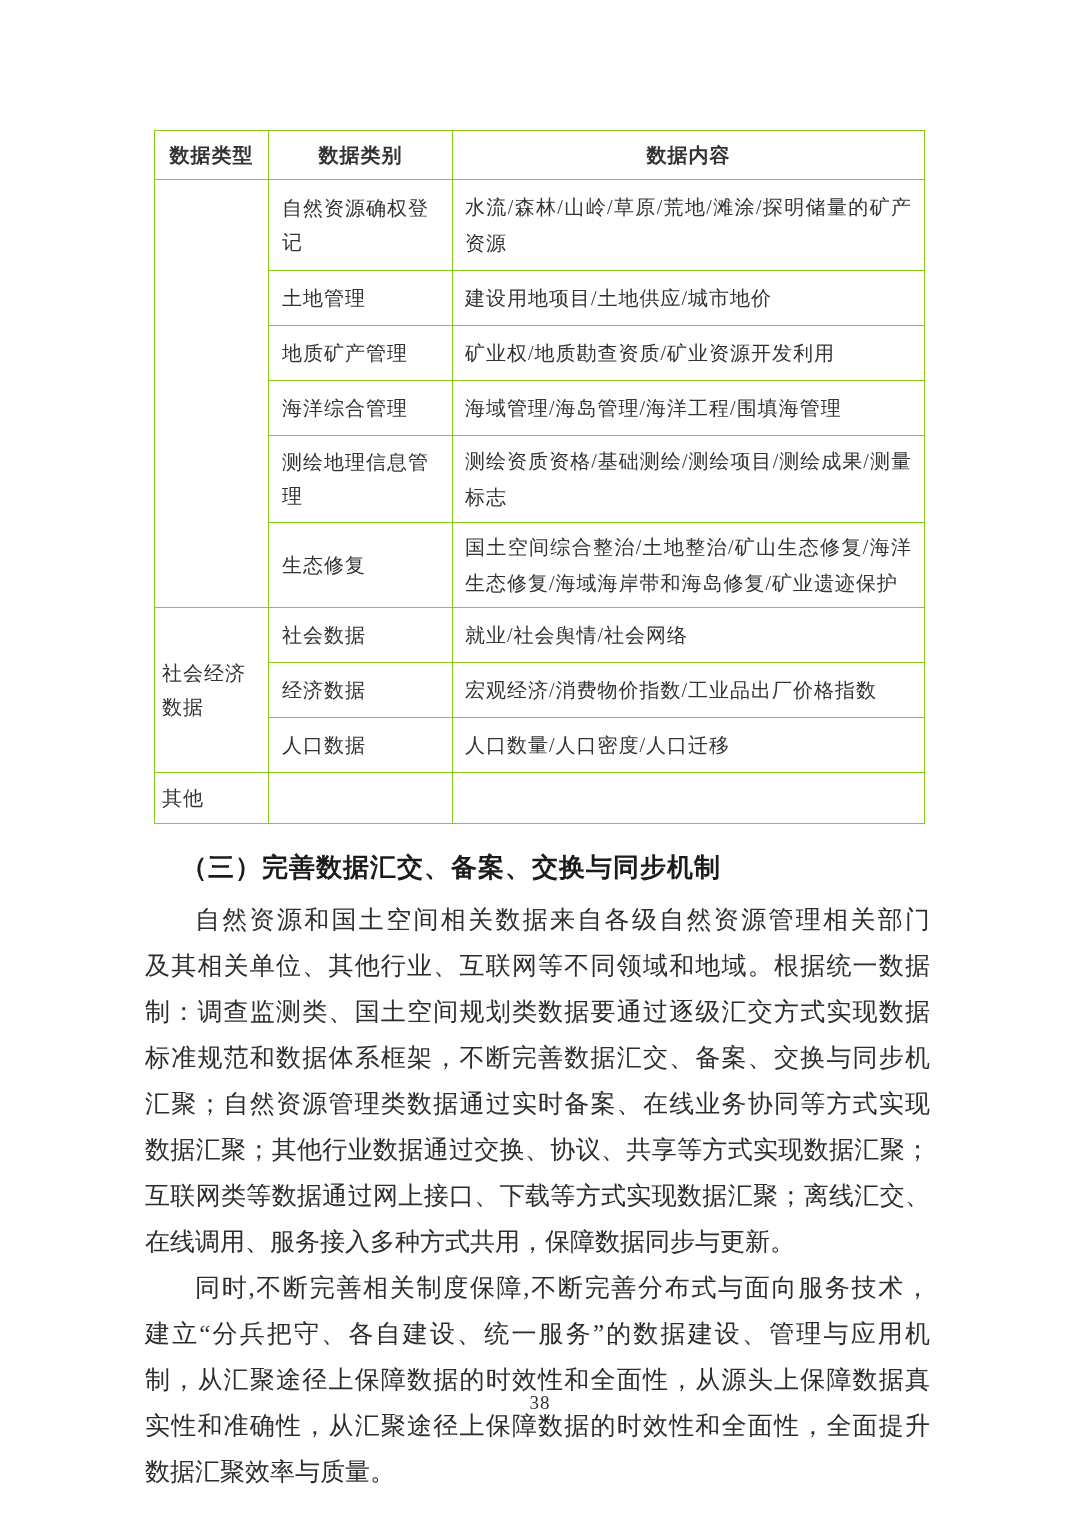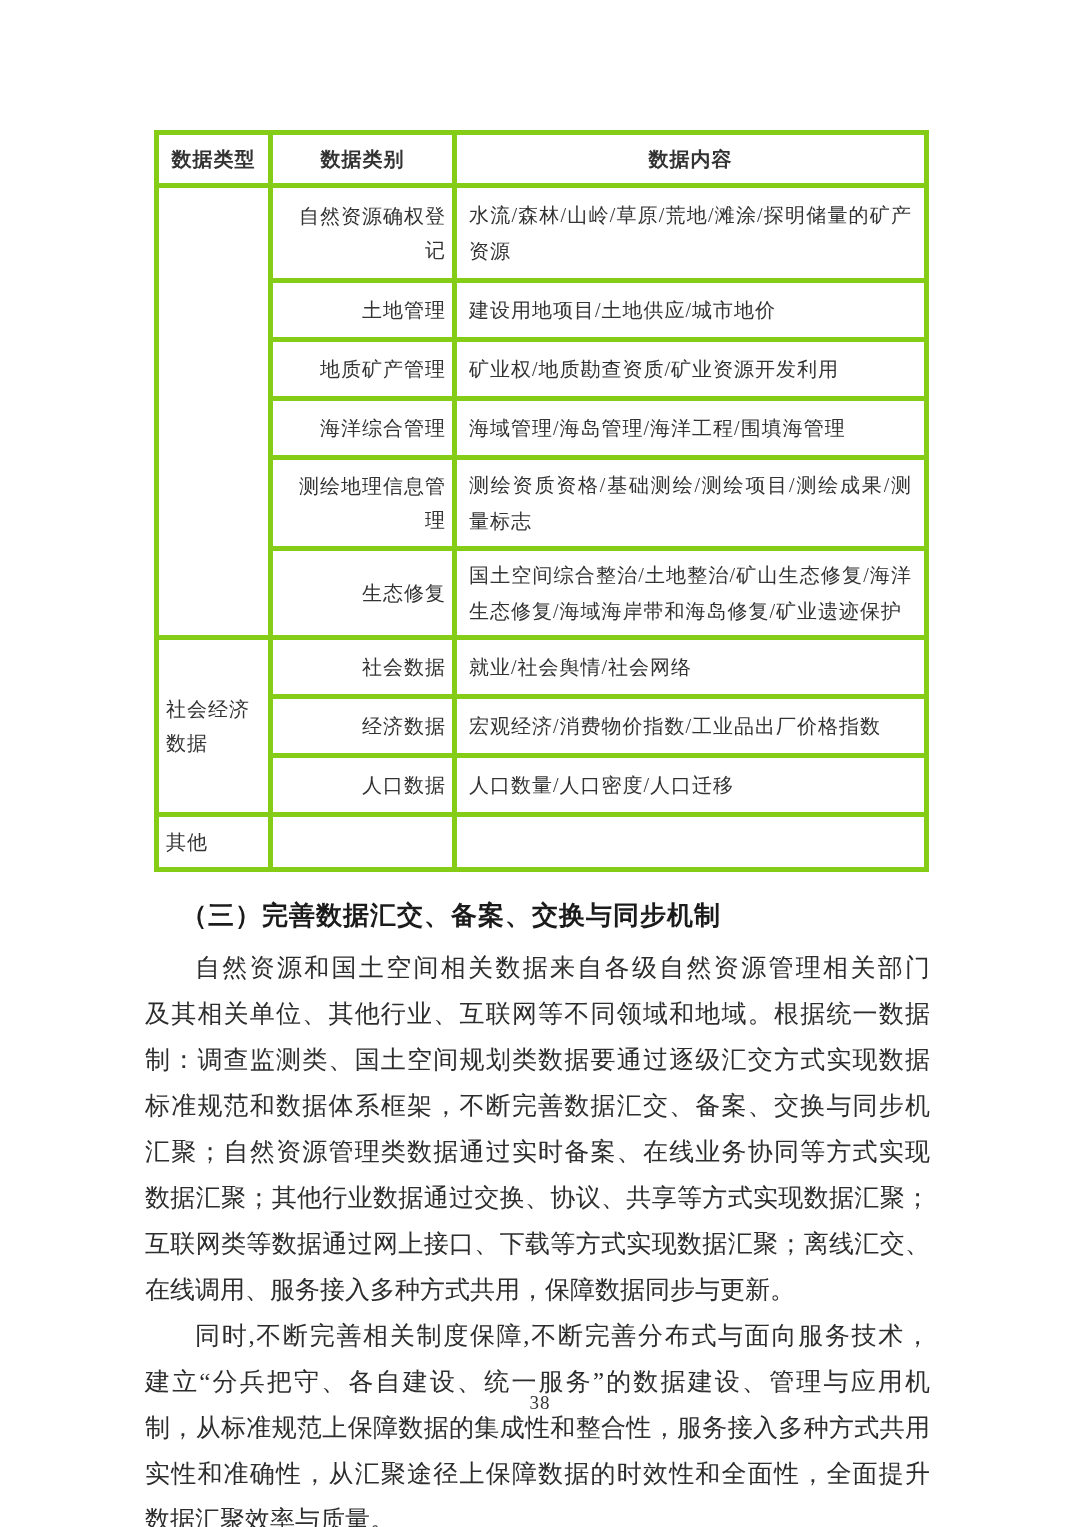--- a/index.html
+++ b/index.html
@@ -23,39 +23,39 @@
   
   table.datatable {
     border-collapse: collapse;
     table-layout: fixed;
     width: 770px;
     margin-left: 9px;
     color: #333333;
   }
   table.datatable th,
   table.datatable td {
-    border: 5px solid #84cc16;
+    border: 1px solid #84cc16;
     font-size: 20px;
     letter-spacing: 1px;
     vertical-align: middle;
     overflow: hidden;
   }
   table.datatable th {
     height: 46px;
     text-align: center;
     font-weight: bold;
     font-size: 20px;
   }
   td.cell-type {
     text-align: left;
     padding: 4px 6px 4px 7px;
     line-height: 34px;
   }
   td.cell-cat {
-    text-align: right;
+    text-align: left;
     padding: 4px 6px 4px 13px;
     line-height: 34px;
   }
   td.cell-content {
     text-align: justify;
     padding: 6px 12px 6px 12px;
     line-height: 36px;
   }
   tr.r-tall-1   td.cell-cat, tr.r-tall-1   td.cell-content { height: 78px; }
   tr.r-single   td.cell-cat, tr.r-single   td.cell-content { height: 42px; }
@@ -170,21 +170,21 @@
         <div class="pline">制：调查监测类、国土空间规划类数据要通过逐级汇交方式实现数据</div>
         <div class="pline">标准规范和数据体系框架，不断完善数据汇交、备案、交换与同步机</div>
         <div class="pline">汇聚；自然资源管理类数据通过实时备案、在线业务协同等方式实现</div>
         <div class="pline">数据汇聚；其他行业数据通过交换、协议、共享等方式实现数据汇聚；</div>
         <div class="pline">互联网类等数据通过网上接口、下载等方式实现数据汇聚；离线汇交、</div>
         <div class="pline plain">在线调用、服务接入多种方式共用，保障数据同步与更新。</div>
       </div>
       <div>
         <div class="pline first">同时,不断完善相关制度保障,不断完善分布式与面向服务技术，</div>
         <div class="pline">建立“分兵把守、各自建设、统一服务”的数据建设、管理与应用机</div>
-        <div class="pline">制，从标准规范上保障数据的集成性和整合性，服务接入多种方式共用</div>
+        <div class="pline">制，从汇聚途径上保障数据的时效性和全面性，从源头上保障数据真</div>
         <div class="pline">实性和准确性，从汇聚途径上保障数据的时效性和全面性，全面提升</div>
         <div class="pline plain">数据汇聚效率与质量。</div>
       </div>
     </div>
 
   </div>
 
   <div class="page-number">38</div>
 </div>
 

